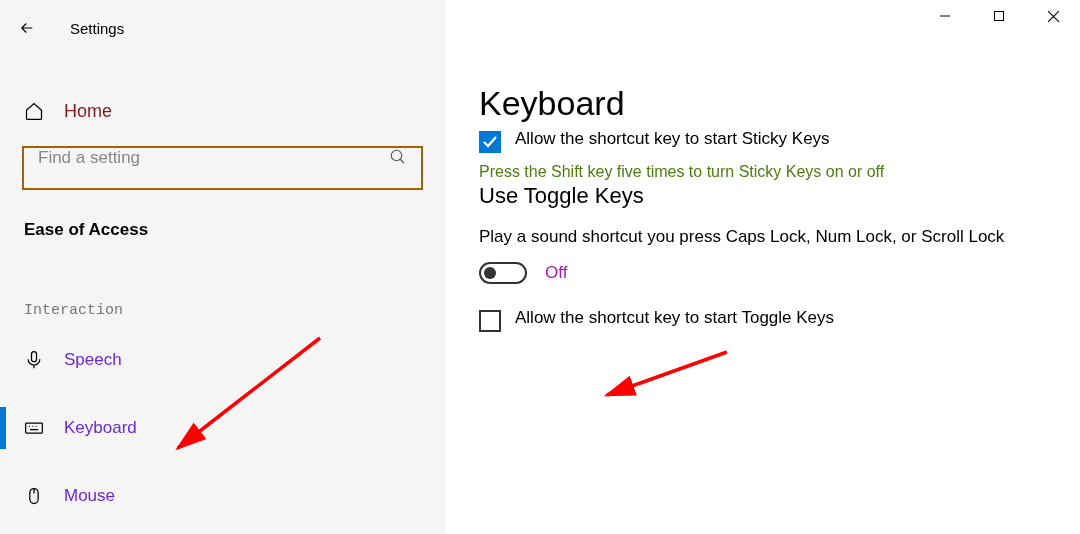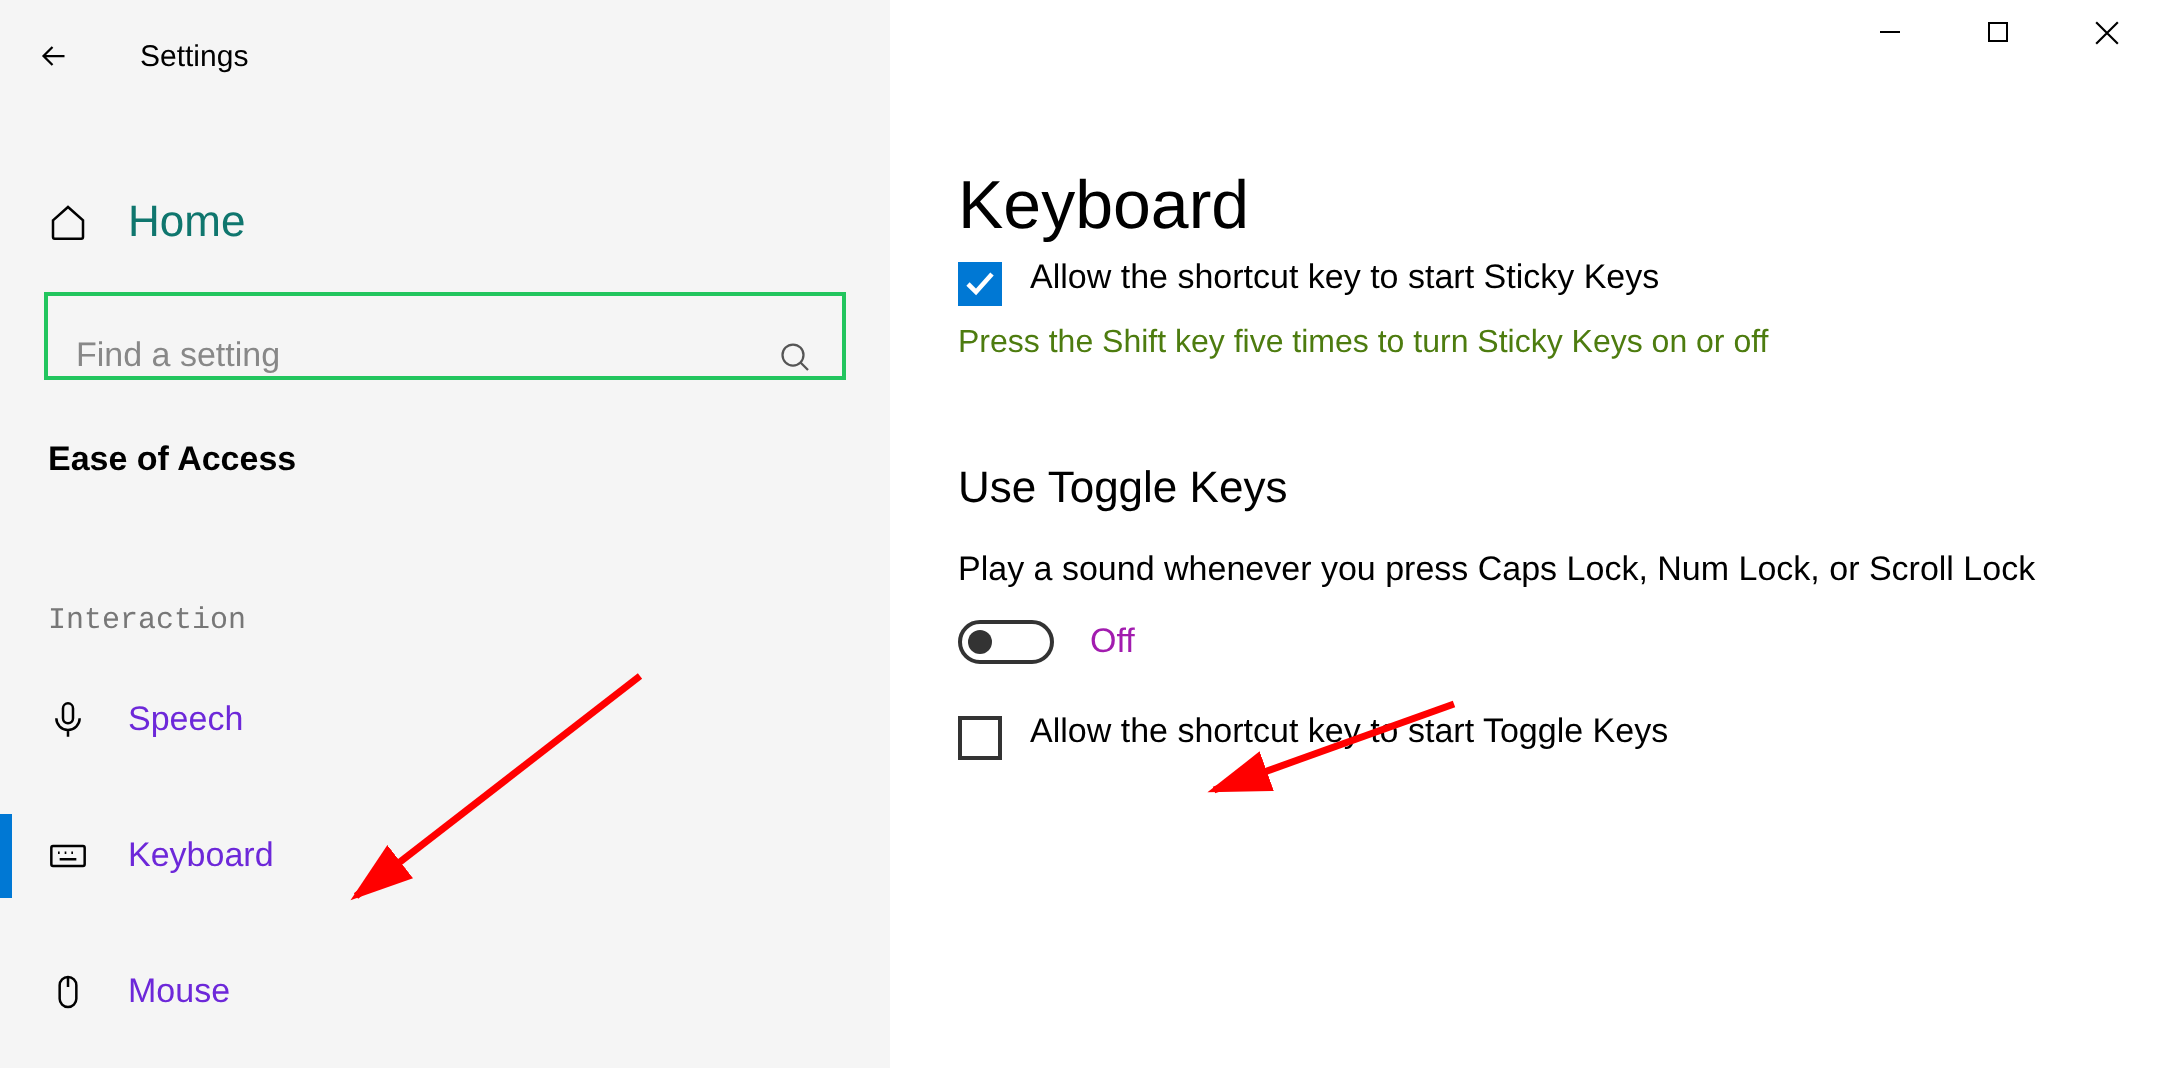--- a/index.html
+++ b/index.html
@@ -8,23 +8,23 @@
     .app { display: flex; height: 534px; }
     
     .sidebar { width: 445px; background: #f5f5f5; display: flex; flex-direction: column; padding-top: 8px; }
     
     .titlebar { display: flex; align-items: center; height: 40px; padding-left: 18px; gap: 34px; }
     .back-arrow { width: 18px; height: 18px; cursor: pointer; }
     .app-title { font-size: 15px; color: #000; font-weight: 400; }
     
     .home-row { display: flex; align-items: center; height: 46px; padding-left: 24px; gap: 20px; margin-top: 40px; cursor: pointer; }
     .home-icon { width: 20px; height: 20px; }
-    .home-label { font-size: 22px; color: #0f766e; }
+    .home-label { font-size: 18px; color: #7f1d1d; }
     
-    .search-box { margin: 12px 22px 0 22px; border: 2px solid #22c55e; height: 44px; display: flex; align-items: flex-end; padding: 0 14px; cursor: text; }
+    .search-box { margin: 12px 22px 0 22px; border: 2px solid #a16207; height: 44px; display: flex; align-items: flex-start; padding: 0 14px; cursor: text; }
     .search-input { flex: 1; border: none; outline: none; background: transparent; font-size: 17px; color: #555; }
     .search-icon { width: 18px; height: 18px; color: #555; }
     
     .category-title { font-size: 17px; font-weight: 600; color: #000; padding-left: 24px; margin-top: 30px; }
     
     .section-label { font-size: 15px; color: #777; padding-left: 24px; margin-top: 62px; font-family: Liberation Mono, monospace; }
     
     .nav-item { display: flex; align-items: center; height: 54px; padding-left: 24px; gap: 20px; margin-top: 14px; cursor: pointer; position: relative; }
     .nav-item:first-of-type { margin-top: 10px; }
     .nav-item.selected::before { content: ""; position: absolute; left: 0; top: 6px; bottom: 6px; width: 6px; background: #0078d4; }
@@ -37,21 +37,21 @@
     .win-btn { width: 54px; height: 32px; display: flex; align-items: center; justify-content: center; cursor: pointer; color: #555; }
     
     .page-title { font-size: 34px; font-weight: 300; margin-top: 60px; color: #000; }
     
     .checkbox-row { display: flex; align-items: flex-start; gap: 14px; margin-top: 8px; }
     .check { width: 22px; height: 22px; flex-shrink: 0; cursor: pointer; }
     .unchecked { border: 2px solid #333; background: #fff; }
     .check-label { font-size: 17px; color: #000; line-height: 1.2; margin-top: -2px; }
     .desc { font-size: 16px; color: #4d7c0f; margin-top: 8px; line-height: 1.35; }
     
-    .subhead { font-size: 22px; font-weight: 400; color: #000; margin-top: 48px; }
+    .subhead { font-size: 22px; font-weight: 400; color: #000; }
     .setting-label { font-size: 17px; color: #000; margin-top: 16px; line-height: 1.4; }
     
     .toggle-row { display: flex; align-items: center; gap: 18px; margin-top: 14px; }
     .toggle { width: 48px; height: 22px; border: 2px solid #333; border-radius: 11px; position: relative; cursor: pointer; }
     .knob { width: 12px; height: 12px; background: #333; border-radius: 50%; position: absolute; left: 3px; top: 3px; }
     .toggle-label { font-size: 17px; color: #a21caf; }
     
     .arrow-annotation { position: absolute; pointer-events: none; }
     
     ::placeholder { color: #888; }
@@ -136,21 +136,21 @@
     <div class="checkbox-row">
       <svg class="check" viewBox="0 0 22 22">
           <rect width="22" height="22" fill="#0078d4"></rect>
           <path d="M5 11l4 4 8-9" stroke="#fff" stroke-width="2.3" fill="none"></path>
         </svg>
       <span class="check-label">Allow the shortcut key to start Sticky Keys</span>
     </div>
     <div class="desc">Press the Shift key five times to turn Sticky Keys on or off</div>
 
     <div class="subhead">Use Toggle Keys</div>
-    <div class="setting-label">Play a sound whenever you press Caps Lock, Num Lock, or Scroll Lock</div>
+    <div class="setting-label">Play a sound shortcut you press Caps Lock, Num Lock, or Scroll Lock</div>
 
     <div class="toggle-row">
       <div class="toggle">
           <div class="knob"></div>
         </div>
       <span class="toggle-label">Off</span>
     </div>
 
     <div class="checkbox-row" style="margin-top:26px;">
       <div class="check unchecked"></div>

